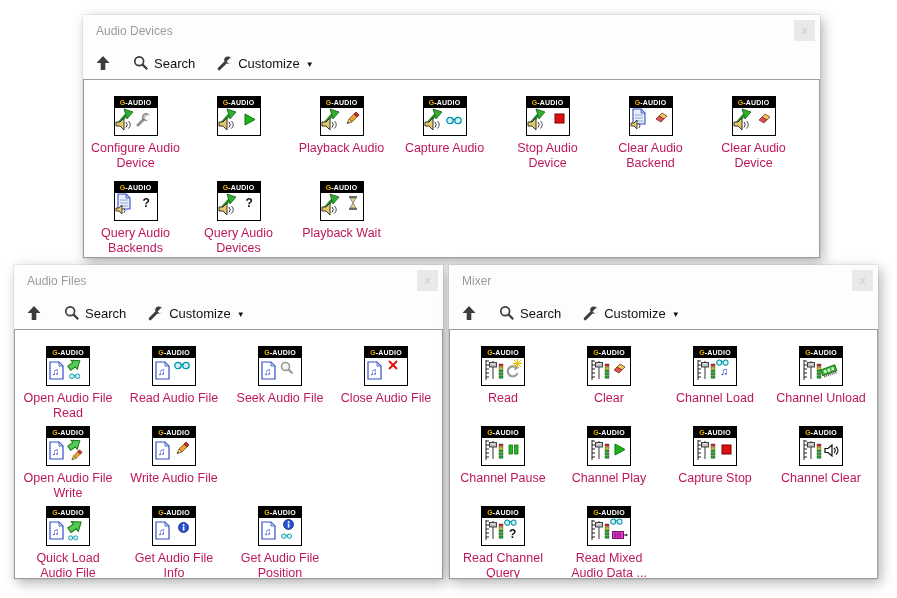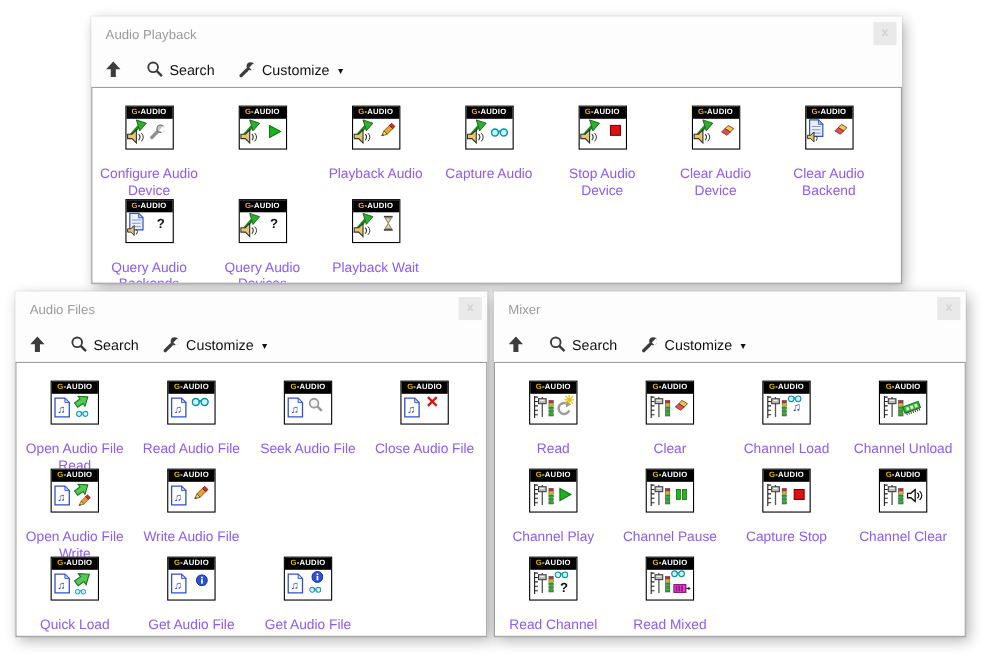--- a/index.html
+++ b/index.html
@@ -16,35 +16,35 @@
   .tb-btn{display:flex;align-items:center;gap:5px;background:none;border:none;padding:0;margin:0;
           font-size:13px;color:#111;font-family:"Liberation Sans",sans-serif;cursor:default;}
   .tb-ic{display:inline-flex;line-height:0;}
   .caret{font-size:8px;margin-left:1px;position:relative;top:1px;}
   .content{flex:1 1 auto;border:1px solid #9e9e9e;background:#ffffff;overflow:hidden;}
   .palette-rows{padding-top:16px;}
   .row{display:flex;align-items:flex-start;}
   .cell{display:flex;flex-direction:column;align-items:center;}
   .w1 .cell{width:103px;height:85px;}
   .w23 .cell{width:106px;height:80px;}
-  .cell-label{margin-top:15px;font-size:12.5px;line-height:1.16;text-align:center;color:#8b5cf6;max-width:97px;}
+  .cell-label{margin-top:5px;font-size:12.5px;line-height:1.16;text-align:center;color:#be185d;max-width:97px;}
   .vi{width:42px;height:38px;border:1px solid #000;background:#fff;display:flex;flex-direction:column;flex:0 0 auto;}
   .vi-banner{height:11px;background:#000;color:#fff;font-size:7px;font-weight:bold;text-align:center;
              line-height:11px;letter-spacing:0.2px;}
   .vi-banner .gg{color:#f0b000;}
   .vi-body{flex:1;position:relative;overflow:hidden;}
   .gp{position:absolute;line-height:0;}
   .gp-t{position:absolute;line-height:1;}
 </style>
 </head>
 <body>
 
 <div class="win w1" style="left:83px;top:15px;width:737px;height:243px;">
   <div class="titlebar">
-    <span class="title">Audio Playback</span>
+    <span class="title">Audio Devices</span>
     <button class="close">x</button>
   </div>
   <div class="toolbar">
     <button class="tb-btn">
       <span class="tb-ic">
         <svg width="16" height="16" viewBox="0 0 16 16">
             <polygon points="8,1 14.5,8 10.3,8 10.3,15 5.7,15 5.7,8 1.5,8" fill="#3c3c3c"></polygon>
           </svg>
       </span>
     </button>
@@ -166,54 +166,54 @@
                   </svg></span>
               </div>
             </div>
             <div class="cell-label">Stop Audio Device</div>
           </div>
           <div class="cell">
             <div class="vi">
               <div class="vi-banner"><span class="gg">G</span>-AUDIO</div>
               <div class="vi-body">
                 <span class="gp" style="left:0px;top:0px;"><svg width="24" height="24" viewBox="0 0 24 24">
-                    <line x1="4" y1="15" x2="11" y2="7" stroke="#1e8e1e" stroke-width="3"></line>
-                    <polygon points="9,1 18,4 12,11" fill="#2fae2f" stroke="#135c13" stroke-width="0.8"></polygon>
-                    <polygon points="1,14 5,14 9,10 9,22 5,18 1,18" fill="#e6c86a" stroke="#333" stroke-width="1"></polygon>
-                    <path d="M11 14 q2.5 2.5 0 5.5" fill="none" stroke="#333" stroke-width="1"></path>
-                    <path d="M13.5 13 q3.5 3.5 0 7.5" fill="none" stroke="#333" stroke-width="0.9"></path>
-                  </svg></span>
-                <span class="gp" style="left:24px;top:4px;"><svg width="15" height="12" viewBox="0 0 15 12">
-                    <polygon points="5,5 8,2 13,5 10,8" fill="#e8cc50" stroke="#803030" stroke-width="0.8"></polygon>
-                    <polygon points="2,8 5,5 10,8 7,11" fill="#e05050" stroke="#803030" stroke-width="0.8"></polygon>
-                  </svg></span>
-              </div>
-            </div>
-            <div class="cell-label">Clear Audio Device</div>
-          </div>
-          <div class="cell">
-            <div class="vi">
-              <div class="vi-banner"><span class="gg">G</span>-AUDIO</div>
-              <div class="vi-body">
-                <span class="gp" style="left:0px;top:0px;"><svg width="24" height="24" viewBox="0 0 24 24">
                     <polygon points="3,1 11,1 15,5 15,16 3,16" fill="#e9f0fb" stroke="#3350c8" stroke-width="1.1"></polygon>
                     <polygon points="11,1 11,5 15,5" fill="#b8c8ea" stroke="#3350c8" stroke-width="0.8"></polygon>
                     <line x1="5" y1="7" x2="13" y2="7" stroke="#8898c8" stroke-width="0.9"></line>
                     <line x1="5" y1="10" x2="13" y2="10" stroke="#8898c8" stroke-width="0.9"></line>
                     <line x1="5" y1="13" x2="13" y2="13" stroke="#8898c8" stroke-width="0.9"></line>
                     <polygon points="1,15 4,15 7,12 7,21 4,18 1,18" fill="#e6c86a" stroke="#333" stroke-width="0.9"></polygon>
                     <path d="M9 15.5 q2 2 0 4.5" fill="none" stroke="#333" stroke-width="0.9"></path>
                   </svg></span>
                 <span class="gp" style="left:24px;top:3px;"><svg width="15" height="12" viewBox="0 0 15 12">
                     <polygon points="5,5 8,2 13,5 10,8" fill="#e8cc50" stroke="#803030" stroke-width="0.8"></polygon>
                     <polygon points="2,8 5,5 10,8 7,11" fill="#e05050" stroke="#803030" stroke-width="0.8"></polygon>
                   </svg></span>
               </div>
             </div>
             <div class="cell-label">Clear Audio Backend</div>
+          </div>
+          <div class="cell">
+            <div class="vi">
+              <div class="vi-banner"><span class="gg">G</span>-AUDIO</div>
+              <div class="vi-body">
+                <span class="gp" style="left:0px;top:0px;"><svg width="24" height="24" viewBox="0 0 24 24">
+                    <line x1="4" y1="15" x2="11" y2="7" stroke="#1e8e1e" stroke-width="3"></line>
+                    <polygon points="9,1 18,4 12,11" fill="#2fae2f" stroke="#135c13" stroke-width="0.8"></polygon>
+                    <polygon points="1,14 5,14 9,10 9,22 5,18 1,18" fill="#e6c86a" stroke="#333" stroke-width="1"></polygon>
+                    <path d="M11 14 q2.5 2.5 0 5.5" fill="none" stroke="#333" stroke-width="1"></path>
+                    <path d="M13.5 13 q3.5 3.5 0 7.5" fill="none" stroke="#333" stroke-width="0.9"></path>
+                  </svg></span>
+                <span class="gp" style="left:24px;top:4px;"><svg width="15" height="12" viewBox="0 0 15 12">
+                    <polygon points="5,5 8,2 13,5 10,8" fill="#e8cc50" stroke="#803030" stroke-width="0.8"></polygon>
+                    <polygon points="2,8 5,5 10,8 7,11" fill="#e05050" stroke="#803030" stroke-width="0.8"></polygon>
+                  </svg></span>
+              </div>
+            </div>
+            <div class="cell-label">Clear Audio Device</div>
           </div>
         </div>
         <div class="row">
           <div class="cell">
             <div class="vi">
               <div class="vi-banner"><span class="gg">G</span>-AUDIO</div>
               <div class="vi-body">
                 <span class="gp" style="left:0px;top:0px;"><svg width="24" height="24" viewBox="0 0 24 24">
                     <polygon points="3,1 11,1 15,5 15,16 3,16" fill="#e9f0fb" stroke="#3350c8" stroke-width="1.1"></polygon>
                     <polygon points="11,1 11,5 15,5" fill="#b8c8ea" stroke="#3350c8" stroke-width="0.8"></polygon>
@@ -673,54 +673,54 @@
                     <line x1="3" y1="19" x2="6" y2="19" stroke="#222" stroke-width="1"></line>
                     <line x1="10" y1="3" x2="10" y2="21" stroke="#555" stroke-width="1.2"></line>
                     <rect x="6.5" y="4.5" width="7" height="4.5" fill="#bcbcbc" stroke="#333" stroke-width="0.9"></rect>
                     <line x1="8" y1="6" x2="12" y2="6" stroke="#eeeeee" stroke-width="1"></line>
                     <rect x="16" y="18" width="4" height="2.2" fill="#1db31d" stroke="#333" stroke-width="0.4"></rect>
                     <rect x="16" y="15" width="4" height="2.2" fill="#1db31d" stroke="#333" stroke-width="0.4"></rect>
                     <rect x="16" y="12" width="4" height="2.2" fill="#1db31d" stroke="#333" stroke-width="0.4"></rect>
                     <rect x="16" y="9" width="4" height="2.2" fill="#dfc400" stroke="#333" stroke-width="0.4"></rect>
                     <rect x="16" y="6" width="4" height="2.2" fill="#d22222" stroke="#333" stroke-width="0.4"></rect>
                   </svg></span>
-                <span class="gp" style="left:26px;top:5px;"><svg width="12" height="13" viewBox="0 0 12 13">
-                    <polygon points="1,1 11,6.5 1,12" fill="#1db31d" stroke="#0a7a0a" stroke-width="1"></polygon>
-                  </svg></span>
-              </div>
-            </div>
-            <div class="cell-label">Channel Play</div>
-          </div>
-          <div class="cell">
-            <div class="vi">
-              <div class="vi-banner"><span class="gg">G</span>-AUDIO</div>
-              <div class="vi-body">
-                <span class="gp" style="left:1px;top:0px;"><svg width="22" height="24" viewBox="0 0 22 24">
-                    <line x1="3" y1="2" x2="3" y2="22" stroke="#222" stroke-width="1"></line>
-                    <line x1="3" y1="3" x2="6" y2="3" stroke="#222" stroke-width="1"></line>
-                    <line x1="3" y1="7" x2="6" y2="7" stroke="#222" stroke-width="1"></line>
-                    <line x1="3" y1="11" x2="6" y2="11" stroke="#222" stroke-width="1"></line>
-                    <line x1="3" y1="15" x2="6" y2="15" stroke="#222" stroke-width="1"></line>
-                    <line x1="3" y1="19" x2="6" y2="19" stroke="#222" stroke-width="1"></line>
-                    <line x1="10" y1="3" x2="10" y2="21" stroke="#555" stroke-width="1.2"></line>
-                    <rect x="6.5" y="4.5" width="7" height="4.5" fill="#bcbcbc" stroke="#333" stroke-width="0.9"></rect>
-                    <line x1="8" y1="6" x2="12" y2="6" stroke="#eeeeee" stroke-width="1"></line>
-                    <rect x="16" y="18" width="4" height="2.2" fill="#1db31d" stroke="#333" stroke-width="0.4"></rect>
-                    <rect x="16" y="15" width="4" height="2.2" fill="#1db31d" stroke="#333" stroke-width="0.4"></rect>
-                    <rect x="16" y="12" width="4" height="2.2" fill="#1db31d" stroke="#333" stroke-width="0.4"></rect>
-                    <rect x="16" y="9" width="4" height="2.2" fill="#dfc400" stroke="#333" stroke-width="0.4"></rect>
-                    <rect x="16" y="6" width="4" height="2.2" fill="#d22222" stroke="#333" stroke-width="0.4"></rect>
-                  </svg></span>
                 <span class="gp" style="left:26px;top:6px;"><svg width="11" height="11" viewBox="0 0 11 11">
                     <rect x="1" y="1" width="3.5" height="9" fill="#2ab32a" stroke="#0a7a0a" stroke-width="0.8"></rect>
                     <rect x="6.5" y="1" width="3.5" height="9" fill="#2ab32a" stroke="#0a7a0a" stroke-width="0.8"></rect>
                   </svg></span>
               </div>
             </div>
             <div class="cell-label">Channel Pause</div>
+          </div>
+          <div class="cell">
+            <div class="vi">
+              <div class="vi-banner"><span class="gg">G</span>-AUDIO</div>
+              <div class="vi-body">
+                <span class="gp" style="left:1px;top:0px;"><svg width="22" height="24" viewBox="0 0 22 24">
+                    <line x1="3" y1="2" x2="3" y2="22" stroke="#222" stroke-width="1"></line>
+                    <line x1="3" y1="3" x2="6" y2="3" stroke="#222" stroke-width="1"></line>
+                    <line x1="3" y1="7" x2="6" y2="7" stroke="#222" stroke-width="1"></line>
+                    <line x1="3" y1="11" x2="6" y2="11" stroke="#222" stroke-width="1"></line>
+                    <line x1="3" y1="15" x2="6" y2="15" stroke="#222" stroke-width="1"></line>
+                    <line x1="3" y1="19" x2="6" y2="19" stroke="#222" stroke-width="1"></line>
+                    <line x1="10" y1="3" x2="10" y2="21" stroke="#555" stroke-width="1.2"></line>
+                    <rect x="6.5" y="4.5" width="7" height="4.5" fill="#bcbcbc" stroke="#333" stroke-width="0.9"></rect>
+                    <line x1="8" y1="6" x2="12" y2="6" stroke="#eeeeee" stroke-width="1"></line>
+                    <rect x="16" y="18" width="4" height="2.2" fill="#1db31d" stroke="#333" stroke-width="0.4"></rect>
+                    <rect x="16" y="15" width="4" height="2.2" fill="#1db31d" stroke="#333" stroke-width="0.4"></rect>
+                    <rect x="16" y="12" width="4" height="2.2" fill="#1db31d" stroke="#333" stroke-width="0.4"></rect>
+                    <rect x="16" y="9" width="4" height="2.2" fill="#dfc400" stroke="#333" stroke-width="0.4"></rect>
+                    <rect x="16" y="6" width="4" height="2.2" fill="#d22222" stroke="#333" stroke-width="0.4"></rect>
+                  </svg></span>
+                <span class="gp" style="left:26px;top:5px;"><svg width="12" height="13" viewBox="0 0 12 13">
+                    <polygon points="1,1 11,6.5 1,12" fill="#1db31d" stroke="#0a7a0a" stroke-width="1"></polygon>
+                  </svg></span>
+              </div>
+            </div>
+            <div class="cell-label">Channel Play</div>
           </div>
           <div class="cell">
             <div class="vi">
               <div class="vi-banner"><span class="gg">G</span>-AUDIO</div>
               <div class="vi-body">
                 <span class="gp" style="left:1px;top:0px;"><svg width="22" height="24" viewBox="0 0 22 24">
                     <line x1="3" y1="2" x2="3" y2="22" stroke="#222" stroke-width="1"></line>
                     <line x1="3" y1="3" x2="6" y2="3" stroke="#222" stroke-width="1"></line>
                     <line x1="3" y1="7" x2="6" y2="7" stroke="#222" stroke-width="1"></line>
                     <line x1="3" y1="11" x2="6" y2="11" stroke="#222" stroke-width="1"></line>

